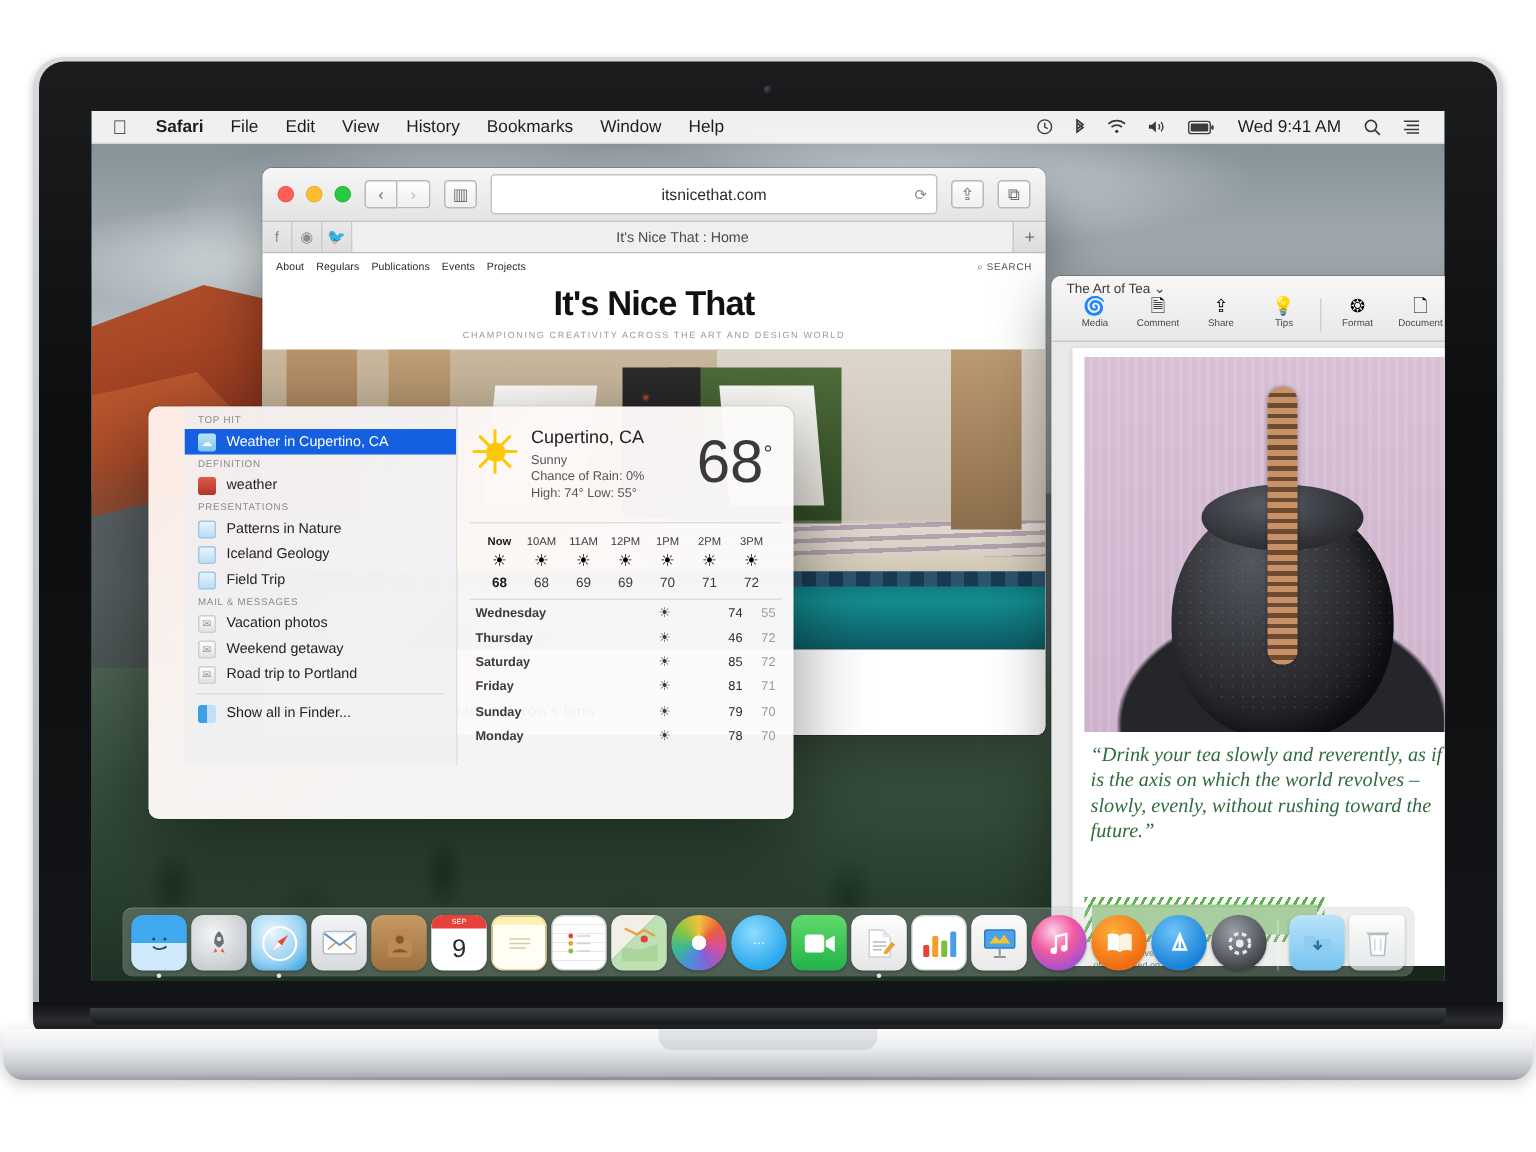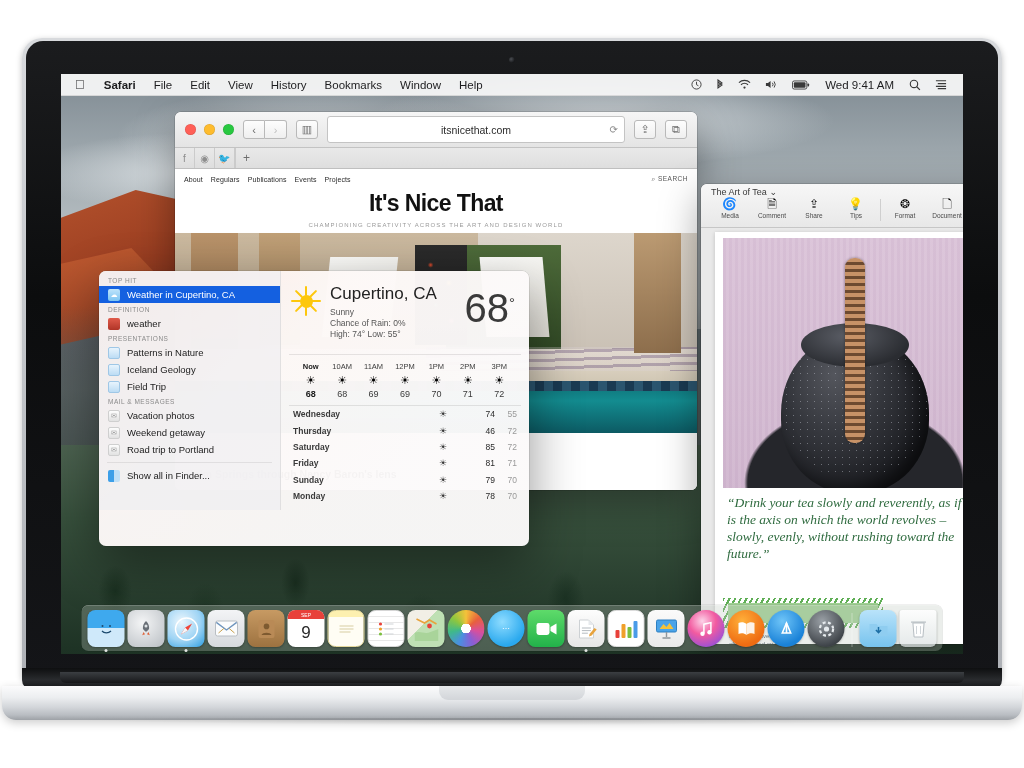--- a/index.html
+++ b/index.html
@@ -326,21 +326,21 @@
   .sp-app-icon {
     margin-left: auto; width: 17px; height: 17px; border-radius: 50%;
     background: radial-gradient(circle at 35% 30%, #5db4f0, #1b7fd4 70%);
     display: flex; align-items: center; justify-content: center;
     color: #fff; font-size: 9px; box-shadow: 0 0 0 .5px rgba(0,0,0,.12);
   }
   .sp-body { position: relative; display: flex; height: 239px; }
   .sp-list {
     width: 182px; background: rgba(238,238,240,.62);
     border-right: 1px solid rgba(0,0,0,.07);
-    padding-top: 3px; overflow: hidden;
+    padding-top: 3px; overflow: hidden; margin-left: 24px;
   }
   .sp-group {
     font-size: 6.5px; color: #8a8a8a; letter-spacing: .5px;
     padding: 3px 9px 2px 9px; text-transform: uppercase;
   }
   .sp-row {
     display: flex; align-items: center; gap: 7px; padding: 2.5px 9px;
     font-size: 9.5px; color: #222;
   }
   .sp-row.sel { background: #1460e0; color: #fff; }
@@ -361,21 +361,21 @@
     width: 30px; height: 30px; margin-right: 9px; margin-top: 2px; position: relative; flex: 0 0 30px;
   }
   .wx-sun .disk {
     position: absolute; left: 50%; top: 50%; width: 13px; height: 13px; margin: -6.5px 0 0 -6.5px;
     border-radius: 50%; background: #fdc70c;
   }
   .wx-sun .ray {
     position: absolute; left: 50%; top: 50%; width: 2px; height: 10px; margin-left: -1px;
     background: #fdc70c; border-radius: 1px; transform-origin: 1px 0;
   }
-  .wx-city { font-size: 17px; color: #222; font-weight: normal; text-align: center; }
+  .wx-city { font-size: 12px; color: #222; font-weight: normal; }
   .wx-cond { font-size: 8.5px; color: #555; margin-top: 3px; line-height: 11px; }
   .wx-temp {
     position: absolute; right: 14px; top: 12px;
     font-size: 40px; color: #3a3a3a; font-weight: 200; line-height: 40px;
   }
   .wx-temp sup { font-size: 15px; vertical-align: super; }
   .wx-hourly {
     display: flex; padding: 7px 6px 6px 6px;
     border-top: 1px solid rgba(0,0,0,.09);
     margin: 4px 8px 0 8px;
@@ -546,20 +546,21 @@
         </div>
         <div class="sf-btn">⇪</div>
         <div class="sf-btn">⧉</div>
       </div>
       <div class="sf-tabbar">
         <div class="sf-social">
           <div class="sf-soc">f</div>
           <div class="sf-soc">◉</div>
           <div class="sf-soc">🐦</div>
         </div>
+        <div class="sf-tab">It's Nice That : Home</div>
         <div class="sf-newtab">+</div>
       </div>
       <div class="sf-content">
         <div class="inthat-nav">
           <span>About</span>
           <span>Regulars</span>
           <span>Publications</span>
           <span>Events</span>
           <span>Projects</span>
           <span class="inthat-search">⌕&nbsp;<span>SEARCH</span></span>

